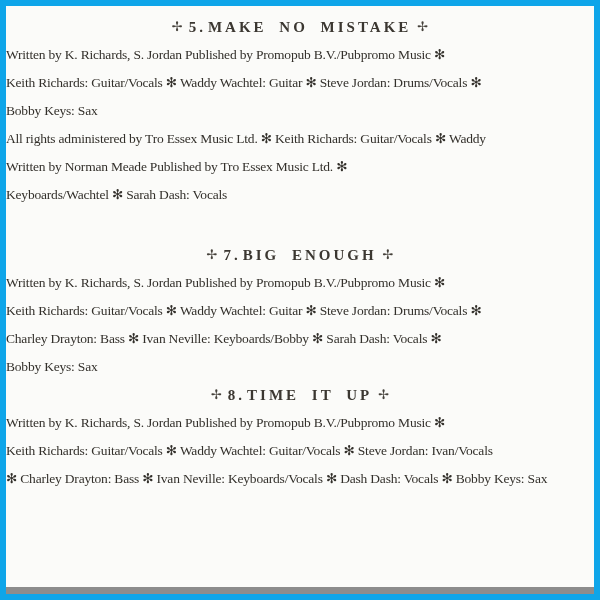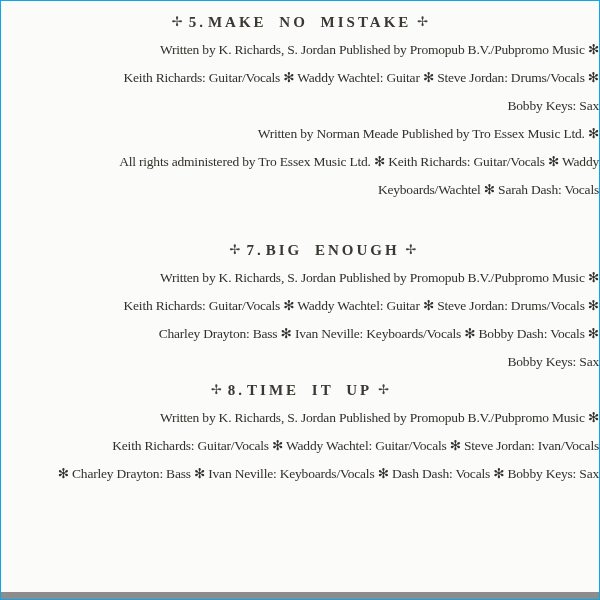--- a/index.html
+++ b/index.html
@@ -6,21 +6,21 @@
     margin: 0;
     padding: 0;
     background: #ffffff;
   }
   .page {
     position: relative;
     width: 600px;
     height: 600px;
     box-sizing: border-box;
     background: #fbfbf9;
-    border: 1px solid #0ea5e9;
+    border: 6px solid #0ea5e9;
     padding-top: 7px;
     overflow: hidden;
     font-family: "Liberation Serif", serif;
     color: #33302b;
   }
   .heading {
     height: 28px;
     line-height: 28px;
     text-align: center;
     white-space: nowrap;
@@ -37,26 +37,26 @@
     letter-spacing: 0;
     color: #45413b;
     position: relative;
     top: -1px;
   }
   .heading .num { margin: 0 2px 0 6px; }
   .heading .ttl { margin-right: 6px; }
   .line {
     height: 28px;
     line-height: 28px;
-    text-align: right;
+    text-align: left;
     white-space: nowrap;
     font-size: 13.5px;
     letter-spacing: -0.2px;
   }
-  .track-gap { margin-top: 32px; padding-left: 46px; }
+  .track-gap { margin-top: 32px; }
   .bottom-bar {
     position: absolute;
     left: 0;
     right: 0;
     bottom: 0;
     height: 7px;
     background: #8c8c8c;
   }
 </style>
 </head>
@@ -67,32 +67,32 @@
   <section>
     <div class="heading">
       <span class="cross">✢</span><span class="num">5.</span><span class="ttl">MAKE NO MISTAKE</span><span class="cross">✢</span>
     </div>
     <div class="line">Written by K. Richards, S. Jordan Published by Promopub B.V./Pubpromo Music ✻</div>
     <div class="line">Keith Richards: Guitar/Vocals ✻ Waddy Wachtel: Guitar ✻ Steve Jordan: Drums/Vocals ✻</div>
     <div class="line">Bobby Keys: Sax</div>
   </section>
 
   <section>
+    <div class="line">All rights administered by Tro Essex Music Ltd. ✻ Keith Richards: Guitar/Vocals ✻ Waddy</div>
     <div class="line">Written by Norman Meade Published by Tro Essex Music Ltd. ✻</div>
-    <div class="line">All rights administered by Tro Essex Music Ltd. ✻ Keith Richards: Guitar/Vocals ✻ Waddy</div>
     <div class="line">Keyboards/Wachtel ✻ Sarah Dash: Vocals</div>
   </section>
 
   <section class="track-gap">
     <div class="heading">
       <span class="cross">✢</span><span class="num">7.</span><span class="ttl">BIG ENOUGH</span><span class="cross">✢</span>
     </div>
     <div class="line">Written by K. Richards, S. Jordan Published by Promopub B.V./Pubpromo Music ✻</div>
     <div class="line">Keith Richards: Guitar/Vocals ✻ Waddy Wachtel: Guitar ✻ Steve Jordan: Drums/Vocals ✻</div>
-    <div class="line">Charley Drayton: Bass ✻ Ivan Neville: Keyboards/Vocals ✻ Bobby Dash: Vocals ✻</div>
+    <div class="line">Charley Drayton: Bass ✻ Ivan Neville: Keyboards/Bobby ✻ Sarah Dash: Vocals ✻</div>
     <div class="line">Bobby Keys: Sax</div>
   </section>
 
   <section>
     <div class="heading">
       <span class="cross">✢</span><span class="num">8.</span><span class="ttl">TIME IT UP</span><span class="cross">✢</span>
     </div>
     <div class="line">Written by K. Richards, S. Jordan Published by Promopub B.V./Pubpromo Music ✻</div>
     <div class="line">Keith Richards: Guitar/Vocals ✻ Waddy Wachtel: Guitar/Vocals ✻ Steve Jordan: Ivan/Vocals</div>
     <div class="line">✻ Charley Drayton: Bass ✻ Ivan Neville: Keyboards/Vocals ✻ Dash Dash: Vocals ✻ Bobby Keys: Sax</div>

